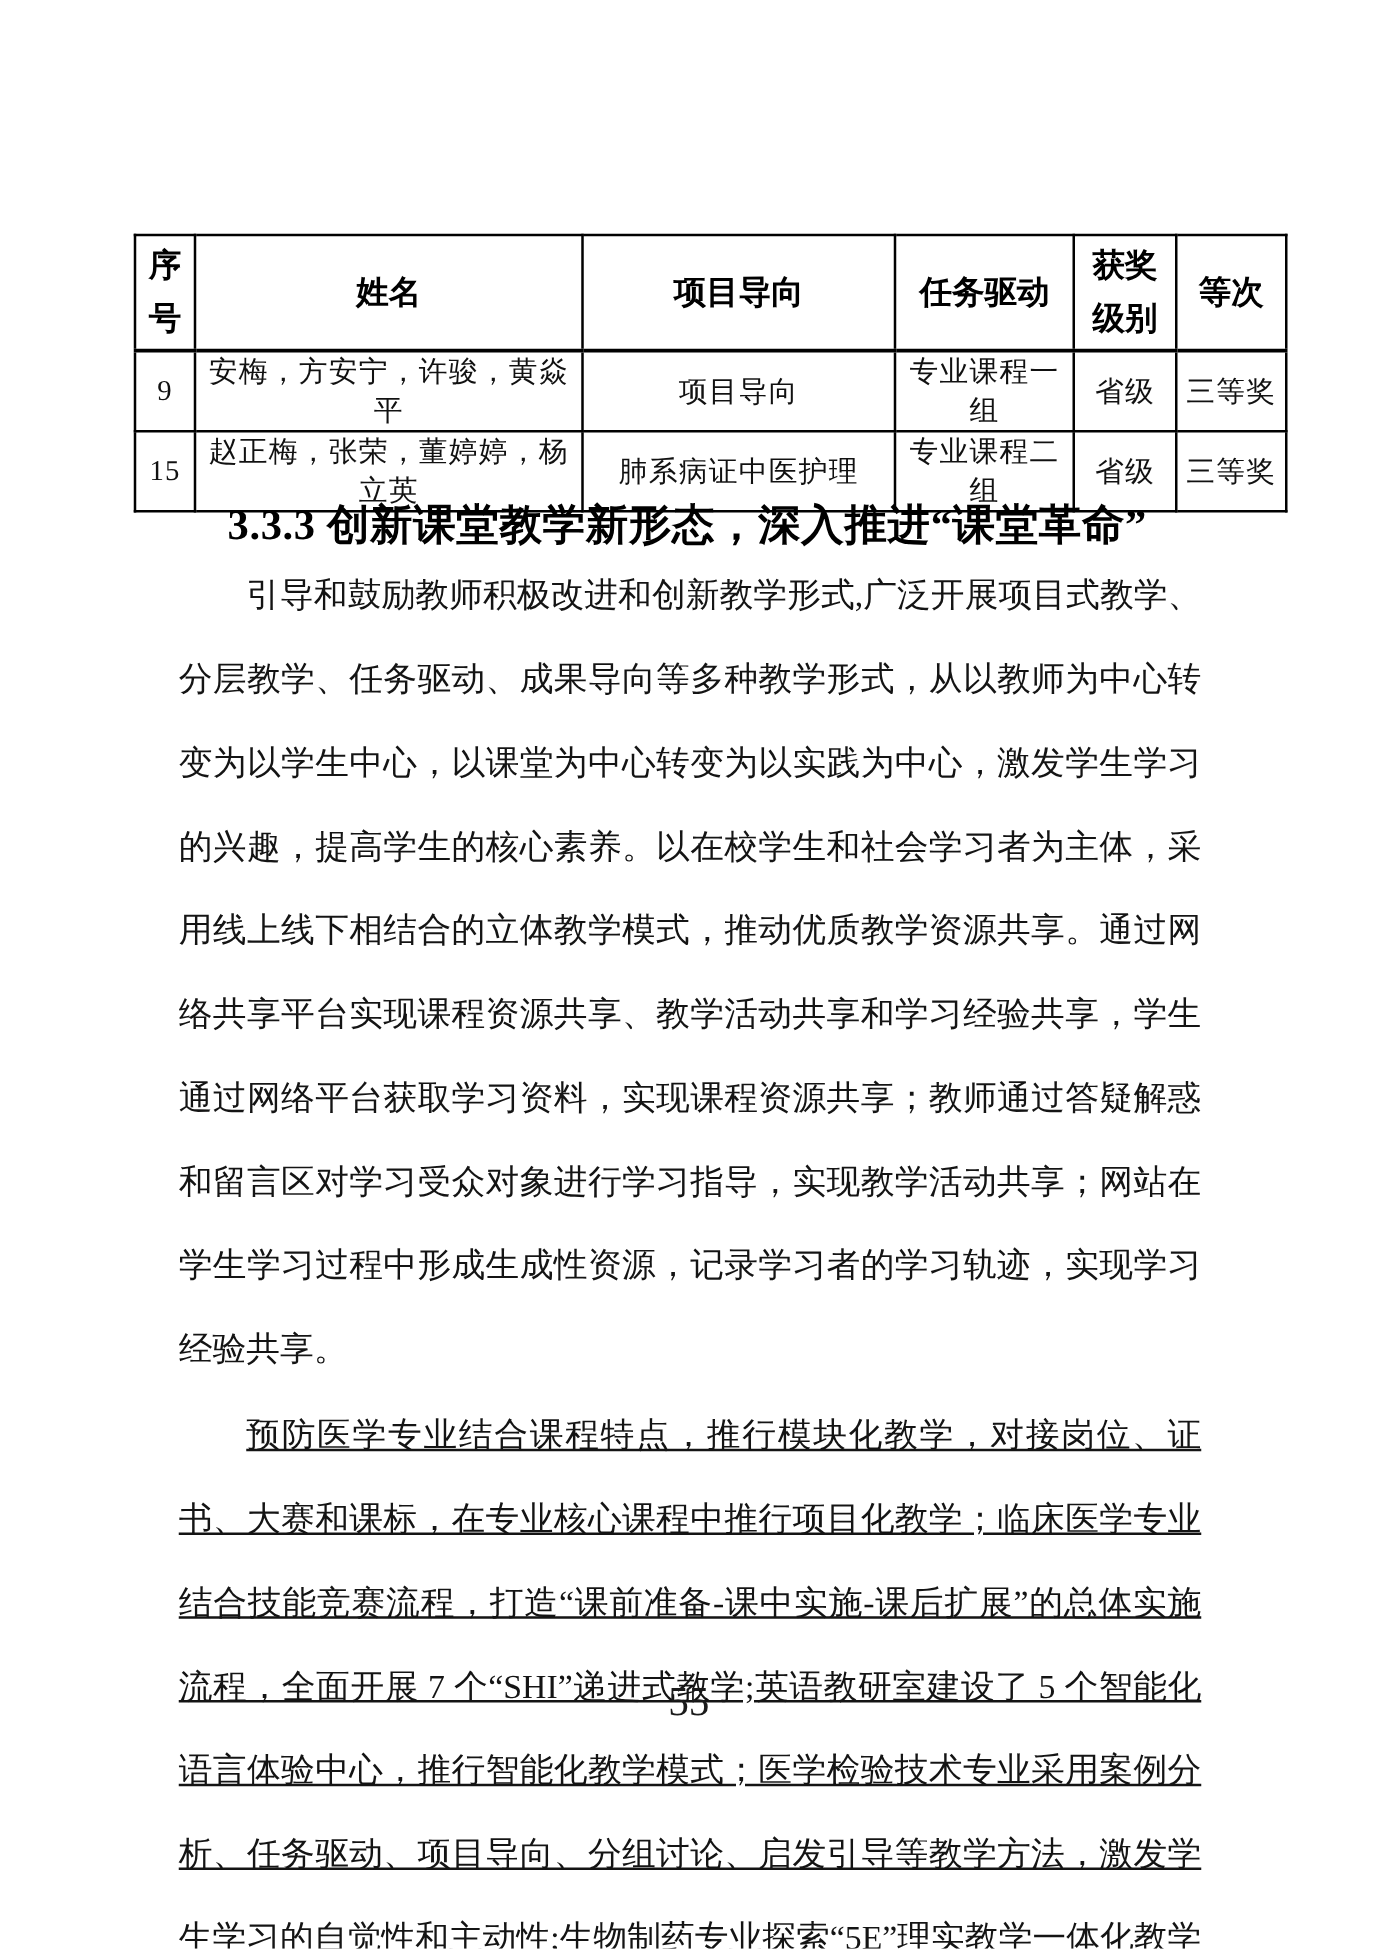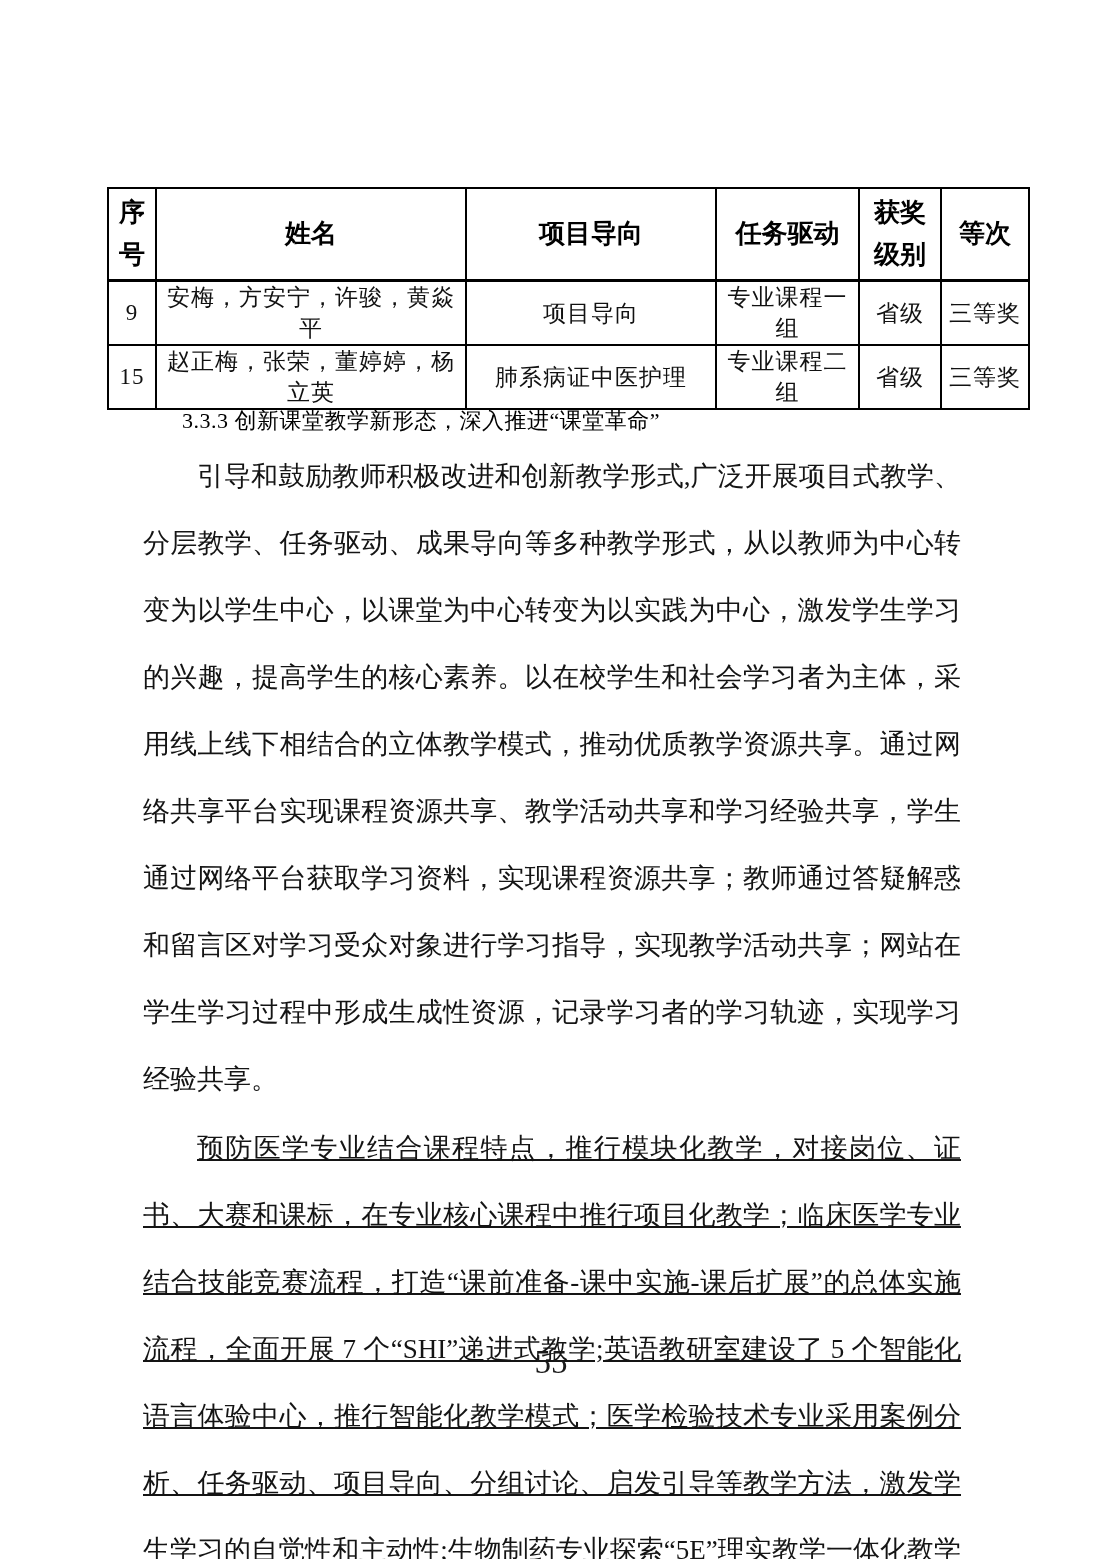--- a/index.html
+++ b/index.html
@@ -56,22 +56,22 @@
 
   
   .content {
     position: absolute;
     left: 143px;
     top: 399px;
     width: 818px;
   }
   .section-heading {
     margin: 0 0 0 39px;
-    font-size: 22px;
-    font-weight: normal;
+    font-size: 34px;
+    font-weight: bold;
     line-height: 44px;
     color: #000000;
     letter-spacing: 0.5px;
     white-space: nowrap;
   }
   .body-para {
     margin: 0;
     padding: 0;
     font-size: 27px;
     line-height: 67px;

